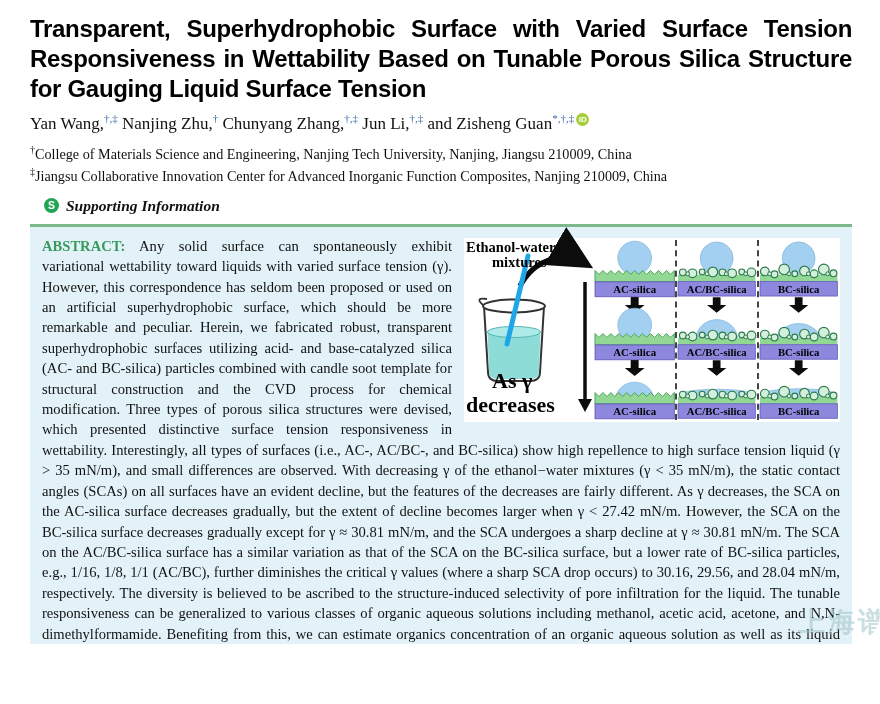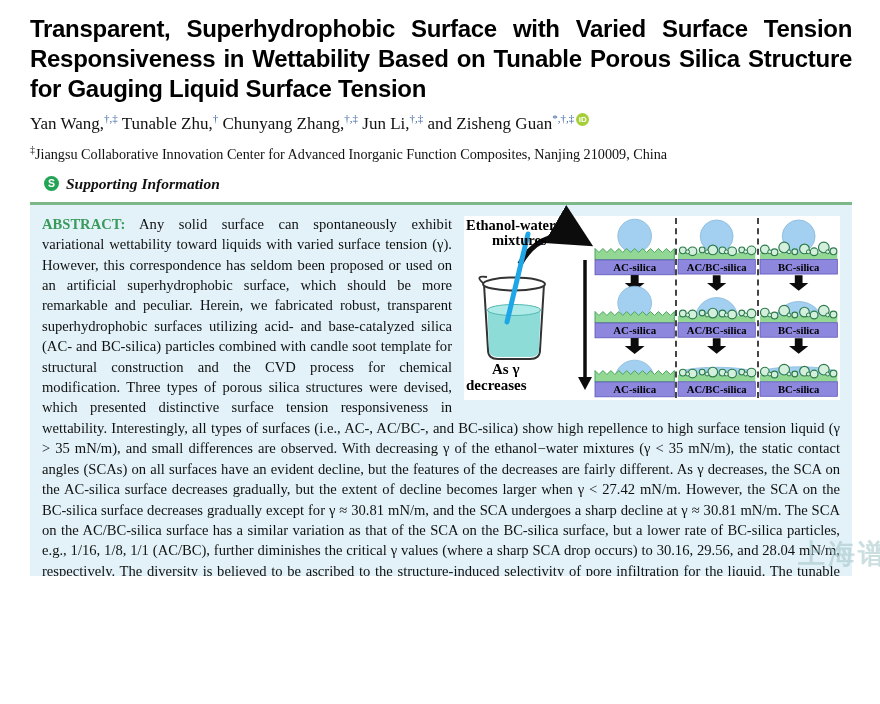--- a/index.html
+++ b/index.html
@@ -1,20 +1,20 @@
 <!DOCTYPE html>
 <html style="--accent_green: #3a9a5c; --line_green: #7cb88a; --box_bg: #e2f2f8; --dagger_blue: #3b65a8; --orcid_green: #a6ce39; --si_green: #23a455; --droplet: #a3d0f0; --droplet_edge: #86b8dc; --surface_green: #93d795; --surface_edge: #4aa45e; --particle_fill: #d4efdb; --particle_stroke: #2b7a4c; --label_purple: #8d87de; --label_purple_edge: #5b54b8; --liquid_cyan: #8edcd8; --liquid_top: #aeeae8; --rod_blue: #1ea6e6;"><head>
 <meta charset="utf-8">
 <style>
   * { margin:0; padding:0; box-sizing:border-box; }
   html,body { background:#fff; }
   .page {
-    width:880px; height:576px; position:relative; overflow:hidden;
+    width:880px; height:644px; position:relative; overflow:hidden;
     background:#fff; padding:14px 28px 0 30px;
-    font-family:"Liberation Serif", serif; color:#111;
+    font-family:"Liberation Serif", serif; color:#111;border-radius:30px;
   }
   .title {
     font-family:"Liberation Sans", sans-serif; font-weight:bold;
     font-size:24px; line-height:1.25; color:#000; letter-spacing:-0.3px;
     text-align:justify;
   }
   .authors { margin-top:9px; font-size:17px; color:#111; }
   .authors .auth-sup { font-size:11px; vertical-align:super; color:var(--dagger_blue); line-height:0; }
   .orcid {
     display:inline-block; width:13px; height:13px; border-radius:50%;
@@ -47,43 +47,44 @@
   }
   .fig svg { overflow:visible; display:block; }
   .fig-left { width:128px; position:relative; flex:0 0 auto; }
   .fig-left .eth {
     position:absolute; top:0; left:0; width:100%; z-index:2;
     font-weight:bold; font-size:14.5px; line-height:1.08; color:#000;
   }
   .fig-left .eth div:nth-child(2) { padding-left:26px; }
   .fig-left .gam {
     position:absolute; bottom:4px; left:0; z-index:2;
-    font-weight:bold; font-size:15px; line-height:1.05; color:#000;
+    font-weight:bold; font-size:22px; line-height:1.05; color:#000;
   }
   .fig-left .gam .g1 { padding-left:26px; }
   .fig-grid { flex:1 1 auto; display:grid; grid-template-columns:1fr 1fr 1fr; }
   .fig-col { display:flex; flex-direction:column; align-items:center; padding:0 1px; }
   .fig-col + .fig-col { border-left:2px dashed #444; }
   .fig-col svg { width:100%; }
   .watermark {
     position:absolute; right:-8px; bottom:4px; z-index:5;
     font-size:27px; font-weight:bold; letter-spacing:3px;
     color:rgba(160,195,198,0.55); white-space:nowrap;
   }
 </style>
 </head>
 <body>
 
 <div class="page">
 
   <h1 class="title">Transparent, Superhydrophobic Surface with Varied Surface Tension Responsiveness in Wettability Based on Tunable Porous Silica Structure for Gauging Liquid Surface Tension</h1>
 
-  <div class="authors"><span>Yan Wang,</span><span class="auth-sup">†,‡</span><span> Tunable Zhu,</span><span class="auth-sup">†</span><span> Chunyang Zhang,</span><span class="auth-sup">†,‡</span><span> Jun Li,</span><span class="auth-sup">†,‡</span><span> and Zisheng Guan</span><span class="auth-sup">*,†,‡</span><span class="orcid">iD</span></div>
+  <div class="authors"><span>Yan Wang,</span><span class="auth-sup">†,‡</span><span> Nanjing Zhu,</span><span class="auth-sup">†</span><span> Chunyang Zhang,</span><span class="auth-sup">†,‡</span><span> Jun Li,</span><span class="auth-sup">†,‡</span><span> and Zisheng Guan</span><span class="auth-sup">*,†,‡</span><span class="orcid">iD</span></div>
 
   <div class="affils">
+      <div><span class="aff-sup">†</span><span>College of Materials Science and Engineering, Nanjing Tech University, Nanjing, Jiangsu 210009, China</span></div>
       <div><span class="aff-sup">‡</span><span>Jiangsu Collaborative Innovation Center for Advanced Inorganic Function Composites, Nanjing 210009, China</span></div>
     </div>
 
   <div class="si-row">
     <span class="si-badge">S</span>
     <span class="si-text">Supporting Information</span>
   </div>
 
   <div class="abs-box">
 

